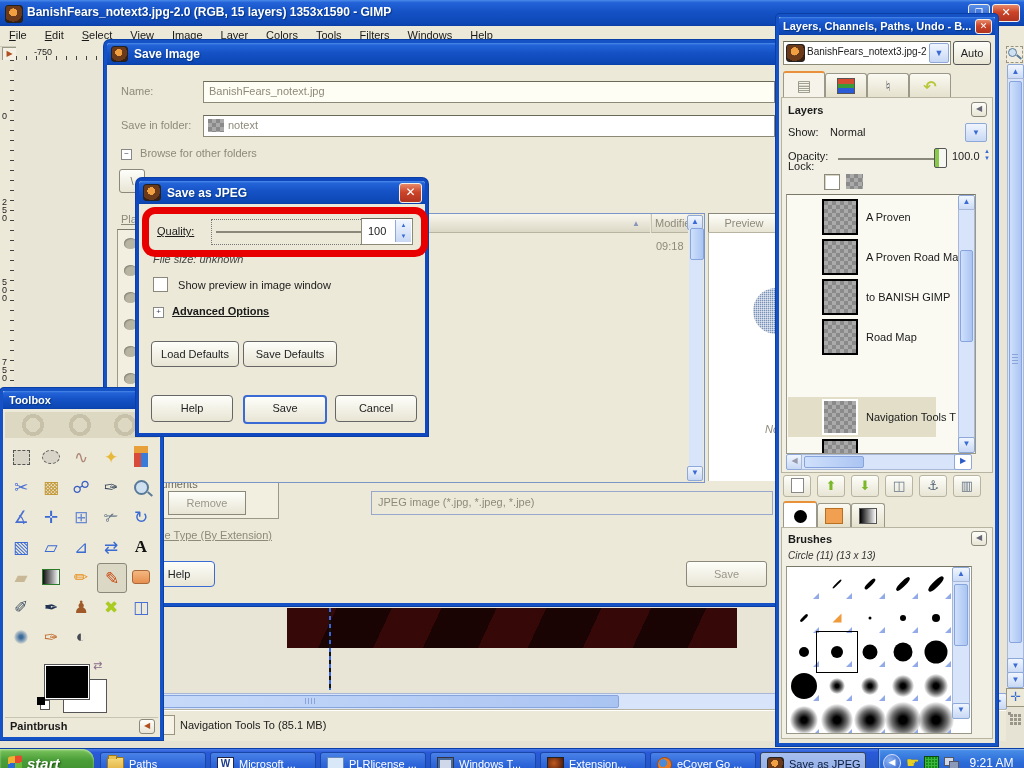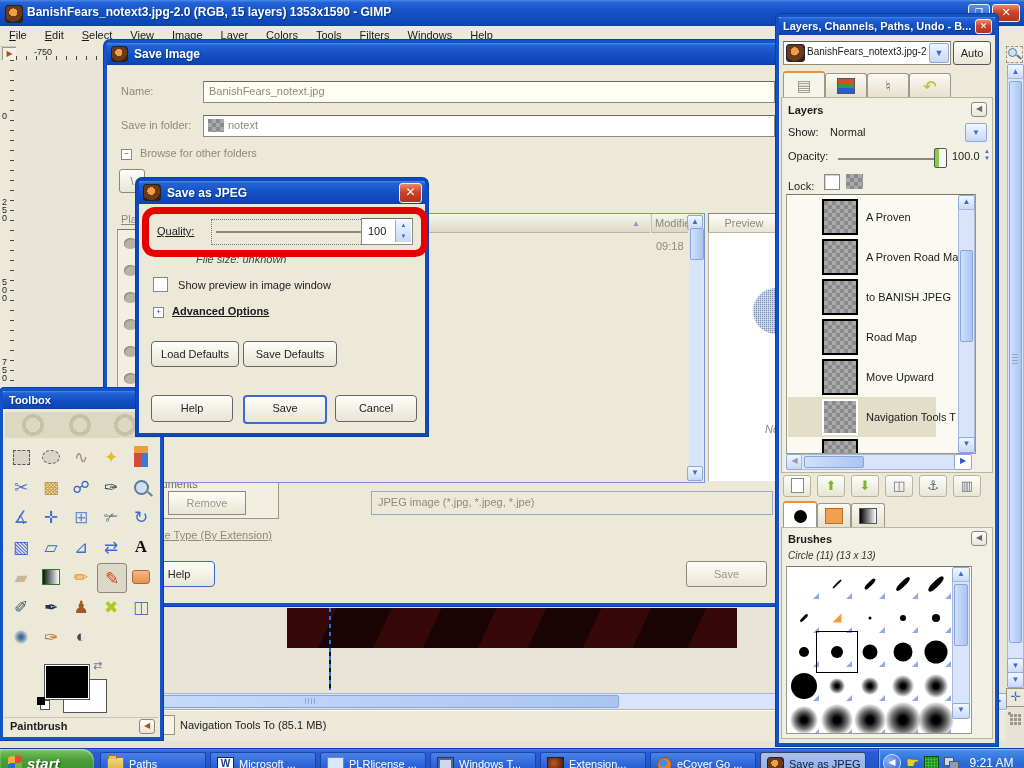--- a/index.html
+++ b/index.html
@@ -372,44 +372,40 @@
       <b style="position:absolute;left:6px;top:6px;">Layers</b>
       <span class="btn" style="position:absolute;right:5px;top:4px;width:14px;height:13px;line-height:12px;font-size:8px;color:#667;">◀</span>
       <span style="position:absolute;left:6px;top:28px;">Show:</span>
       <span style="position:absolute;left:48px;top:28px;">Normal</span>
       <span class="sbtn" style="position:absolute;right:5px;top:25px;width:20px;height:17px;line-height:17px;">▼</span>
       <span style="position:absolute;left:6px;top:52px;">Opacity:</span>
       <span style="position:absolute;left:56px;top:60px;width:106px;height:2px;background:#8a887a;"></span>
       <span style="position:absolute;left:152px;top:50px;width:11px;height:18px;border:1px solid #555;border-radius:2px;background:linear-gradient(90deg,#8ac84a 0 35%,#f6f6f2 35%);"></span>
       <span style="position:absolute;left:170px;top:52px;">100.0</span>
       <span style="position:absolute;right:2px;top:50px;font-size:6px;color:#3a6ad4;line-height:7px;">▲<br>▼</span>
-      <span style="position:absolute;left:6px;top:82px;">Lock:</span>
+      <span style="position:absolute;left:6px;top:62px;">Lock:</span>
       <span style="position:absolute;left:42px;top:76px;width:14px;height:14px;background:#fff;border:1px solid #8a887a;box-shadow:inset 1px 1px 0 #d8d4c4;"></span>
       <span class="checker" style="position:absolute;left:64px;top:76px;width:17px;height:15px;"></span>
 
       <div class="abs sunken" id="layerlist" style="left:4px;top:96px;width:188px;height:258px;overflow:hidden;background:#fbfaf2;">
           <div class="lrow" style="top: 2px;">
             <span class="thumb checker"></span>
             <span class="lname">A Proven</span>
           </div>
           <div class="lrow" style="top: 42px;">
             <span class="thumb checker"></span>
             <span class="lname">A Proven Road Ma</span>
           </div>
           <div class="lrow" style="top: 82px;">
             <span class="thumb checker"></span>
-            <span class="lname">to BANISH JPEG</span>
+            <span class="lname">to BANISH GIMP</span>
           </div>
           <div class="lrow" style="top: 122px;">
             <span class="thumb checker"></span>
             <span class="lname">Road Map</span>
-          </div>
-          <div class="lrow" style="top: 162px;">
-            <span class="thumb checker"></span>
-            <span class="lname">Move Upward</span>
           </div>
           <div class="lrow sel" style="top: 202px;">
             <span class="thumb checker"></span>
             <span class="lname">Navigation Tools T</span>
           </div>
           <div class="lrow" style="top: 242px;">
             <span class="thumb checker"></span>
             <span class="lname"></span>
           </div>
         </div>
@@ -531,21 +527,21 @@
       <div class="abs sbtn" style="left:170px;top:175px;width:16px;height:14px;">▼</div>
     </div>
   </div>
 
   <div class="abs xpwin" style="left:136px;top:178px;width:286px;height:252px;border-radius:6px 6px 0 0;border-color:#1048c0;">
     <div class="xptitle" style="height:23px;border-radius:3px 3px 0 0;">
       <span class="wilber" style="width:16px;height:15px;margin:0 6px 0 4px;"></span>
       <span style="font-size:12px;text-shadow:1px 1px 1px #07357e;">Save as JPEG</span>
       <span class="closebtn" style="position:absolute;right:3px;top:2px;width:21px;height:18px;line-height:17px;font-size:12px;">✕</span>
     </div>
-    <span class="ital" style="position:absolute;left:14px;top:72px;color:#444;margin-left:43px;">File size: unknown</span>
+    <span class="ital" style="position:absolute;left:14px;top:72px;color:#444;">File size: unknown</span>
 
     <div class="abs" style="left:3px;top:26px;width:272px;height:36px;border:7px solid #e80000;border-radius:13px;background:#ece9d8;">
       <span style="position:absolute;left:8px;top:11px;"><u>Quality:</u></span>
       <div style="position:absolute;left:62px;top:5px;width:166px;height:24px;border:1px dotted #777;">
         <span style="position:absolute;left:4px;top:11px;width:158px;height:2px;background:#8a887a;"></span>
         <span style="position:absolute;right:2px;top:2px;width:12px;height:19px;border:1px solid #555;border-radius:2px;background:linear-gradient(90deg,#8ac84a 0 35%,#f8f8f4 35%);"></span>
       </div>
       <div class="field" style="position:absolute;right:8px;top:4px;width:50px;height:25px;background:#fff;">
         <span style="position:absolute;left:6px;top:6px;">100</span>
         <span style="position:absolute;right:1px;top:1px;width:15px;height:22px;background:linear-gradient(180deg,#f0f6ff,#c8d8f4);border-left:1px solid #8ea8d8;font-size:6px;color:#3a6ad4;text-align:center;line-height:11px;">▲<br>▼</span>

